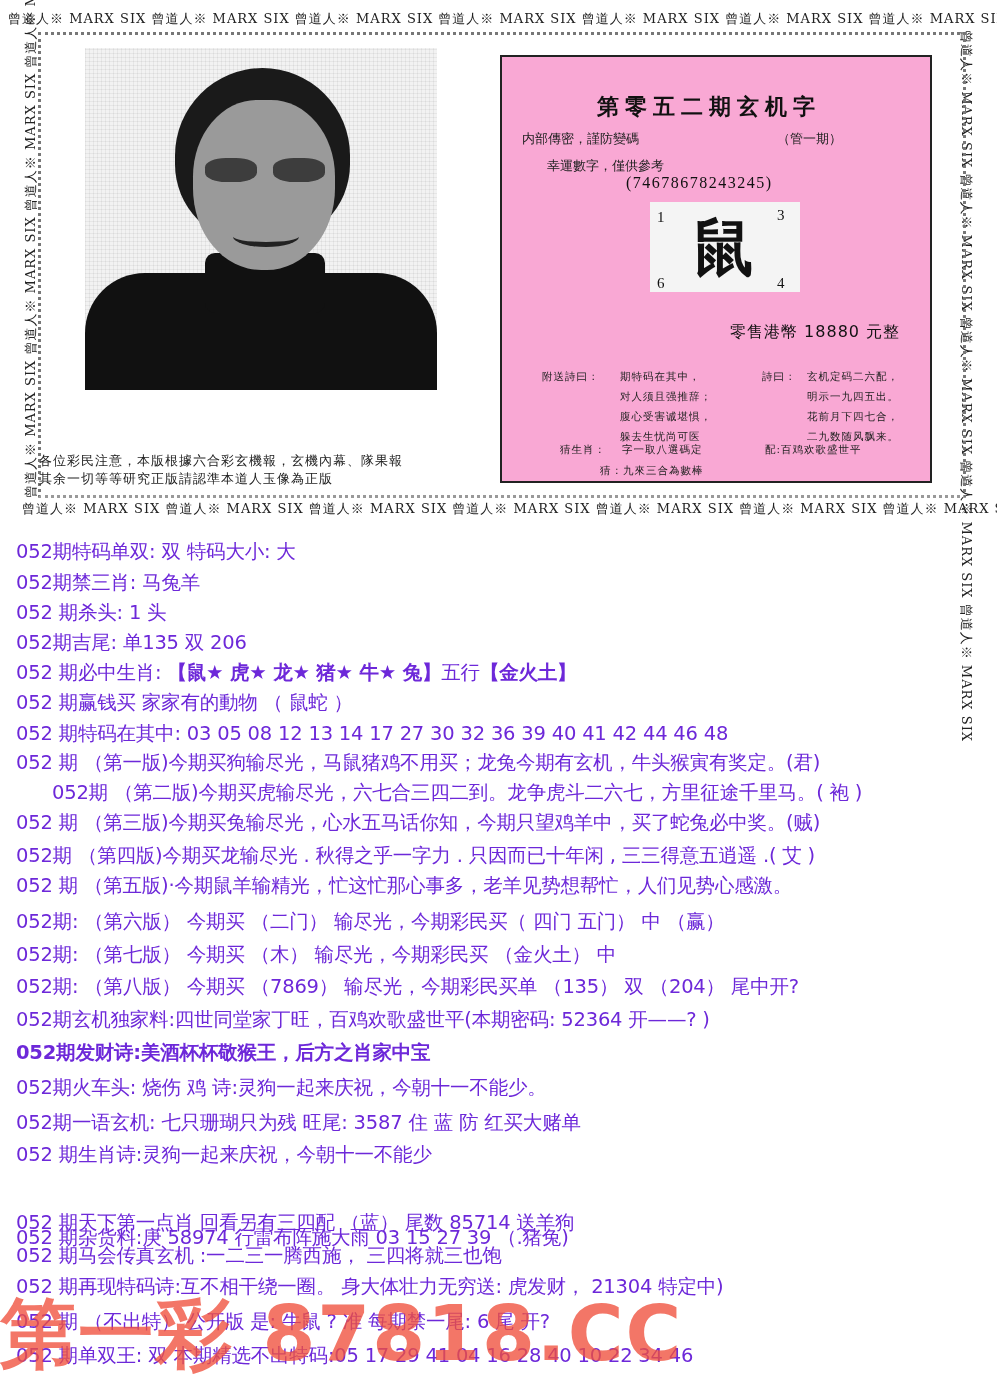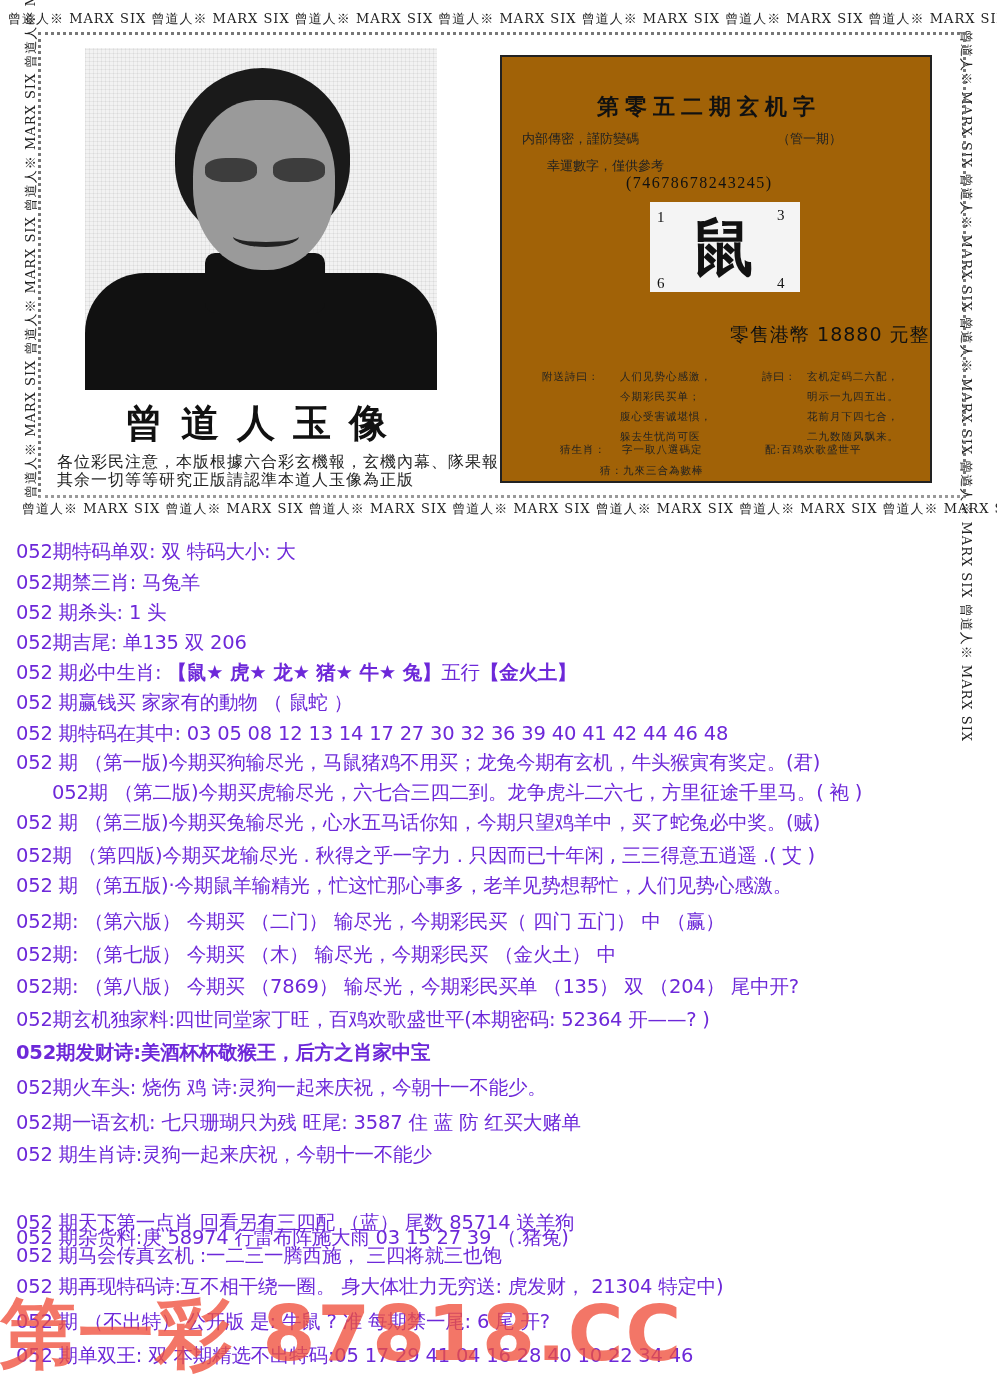--- a/index.html
+++ b/index.html
@@ -28,32 +28,32 @@
                  border-radius:60px 60px 0 0; }
   .photo .neck { position:absolute; left:120px; top:205px; width:120px; height:60px; background:#111; border-radius:10px; }
   .photo .hair { position:absolute; left:90px; top:20px; width:175px; height:175px; background:#1a1a1a; border-radius:50% 50% 45% 45%; }
   .photo .face { position:absolute; left:108px; top:52px; width:142px; height:170px; background:#9a9a9a; border-radius:45% 45% 48% 48%; }
   .photo .glass { position:absolute; top:110px; width:52px; height:24px; background:#3d3d3d; border-radius:40%; }
   .photo .glass.l { left:120px; } .photo .glass.r { left:188px; }
   .photo .smile { position:absolute; left:148px; top:178px; width:66px; height:16px; border-bottom:5px solid #222; border-radius:0 0 50% 50%; }
 
   .portrait-title { position:absolute; left:125px; top:398px; font-family:"DejaVu Serif","Liberation Serif",serif;
                     font-size:38px; font-weight:bold; letter-spacing:18px; color:#111; }
-  .portrait-note { position:absolute; left:57px; font-size:16px; color:#222; white-space:nowrap; letter-spacing:1px; }
+  .portrait-note { position:absolute; left:39px; font-size:13px; color:#222; white-space:nowrap; letter-spacing:1px; }
 
   .card { position:absolute; left:500px; top:55px; width:428px; height:424px;
-          border:2px solid #222; background:#a16207; }
+          border:2px solid #222; background:#f9a8d4; }
   .card-title { position:absolute; left:95px; top:35px; font-family:"DejaVu Serif","Liberation Serif",serif;
                 font-size:22px; font-weight:bold; letter-spacing:6px; }
   .card-line { position:absolute; font-size:13px; color:#222; white-space:nowrap; }
   .card-code { position:absolute; left:124px; top:117px; font-family:"Liberation Serif","DejaVu Serif",serif; font-size:16px; letter-spacing:1.5px; }
   .zodiac-box { position:absolute; left:148px; top:145px; width:150px; height:90px; background:#f4f4f4; }
   .zodiac { position:absolute; left:190px; top:160px; font-family:"DejaVu Serif","Liberation Serif",serif; font-size:62px; font-weight:bold; line-height:1; }
   .num { position:absolute; font-family:"Liberation Serif","DejaVu Serif",serif; font-size:15px; }
-  .price { position:absolute; left:228px; top:265px; font-size:19px; letter-spacing:1px; }
+  .price { position:absolute; left:228px; top:265px; font-size:16px; letter-spacing:1px; }
   .poem { position:absolute; font-size:10.5px; color:#222; white-space:nowrap; letter-spacing:1px; }
 
   
   .line { position:absolute; left:16px; font-family:"DejaVu Sans","Liberation Sans",sans-serif;
           font-size:19.5px; white-space:nowrap; color:#6d28d9; line-height:1; letter-spacing:-0.2px; }
   .line b { font-weight:bold; }
 
   
   .watermark { position:absolute; left:0; top:1296px; font-family:"DejaVu Sans","Liberation Sans",sans-serif;
                font-size:76px; font-weight:bold; color:rgba(240,80,60,0.78); white-space:nowrap;
@@ -72,43 +72,42 @@
   <div class="photo">
     <div class="bg"></div>
     <div class="body"></div>
     <div class="neck"></div>
     <div class="hair"></div>
     <div class="face"></div>
     <div class="glass l"></div>
     <div class="glass r"></div>
     <div class="smile"></div>
   </div>
-  <div class="portrait-title">曾道人玉像</div>
   <div class="portrait-note" style="top:452px;">各位彩民注意，本版根據六合彩玄機報，玄機內幕、隊果報</div>
   <div class="portrait-note" style="top:470px;">其余一切等等研究正版請認準本道人玉像為正版</div>
 
   <div class="card">
     <div class="card-title">第零五二期玄机字</div>
     <div class="card-line" style="left:20px; top:73px;">内部傳密，謹防變碼</div>
     <div class="card-line" style="left:275px; top:73px;">（管一期）</div>
     <div class="card-line" style="left:20px; top:100px;margin-left:25px;">幸運數字，僅供參考</div>
     <div class="card-code">(74678678243245)</div>
 
     <div class="zodiac-box"></div>
     <div class="zodiac">鼠</div>
     <div class="num" style="left:155px; top:152px;">1</div>
     <div class="num" style="left:275px; top:150px;">3</div>
     <div class="num" style="left:155px; top:218px;">6</div>
     <div class="num" style="left:275px; top:218px;">4</div>
 
     <div class="price">零售港幣 18880 元整</div>
 
     <div class="poem" style="left:40px; top:313px;">附送詩曰：</div>
-    <div class="poem" style="left:118px; top:313px;">人们见势心感激，</div>
-    <div class="poem" style="left:118px; top:333px;">今期彩民买单；</div>
+    <div class="poem" style="left:118px; top:313px;">期特码在其中，</div>
+    <div class="poem" style="left:118px; top:333px;">对人须且强推辞；</div>
     <div class="poem" style="left:118px; top:353px;">腹心受害诚堪惧，</div>
     <div class="poem" style="left:118px; top:373px;">躲去生忧尚可医</div>
 
     <div class="poem" style="left:260px; top:313px;">詩曰：</div>
     <div class="poem" style="left:305px; top:313px;">玄机定码二六配，</div>
     <div class="poem" style="left:305px; top:333px;">明示一九四五出。</div>
     <div class="poem" style="left:305px; top:353px;">花前月下四七合，</div>
     <div class="poem" style="left:305px; top:373px;">二九数随风飘来。</div>
   </div>
   <div class="poem" style="left:560px; top:443px;">猜生肖：</div>

